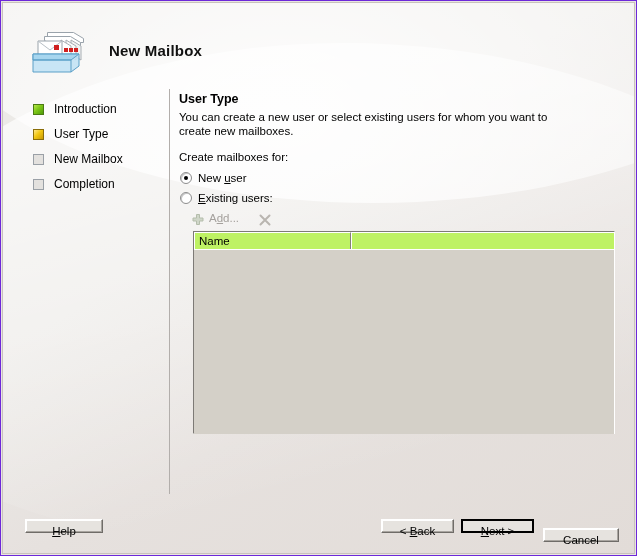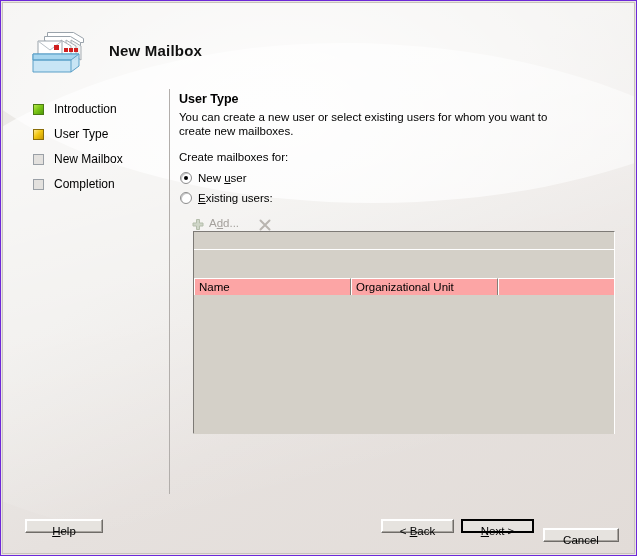--- a/index.html
+++ b/index.html
@@ -186,21 +186,20 @@
     height: 4px;
     border-radius: 50%;
     background: #000;
   }
   .acc { text-decoration: underline; }
 
   
   .toolbar {
     position: relative;
     height: 22px;
-    margin-top: 5px;
     margin-left: 13px;
   }
   .tb-btn {
     position: absolute;
     height: 20px;
     line-height: 20px;
     font-size: 11.5px;
     color: #a5a19d;
     white-space: nowrap;
   }
@@ -240,27 +239,26 @@
     background: #d4d0c8;
     border-bottom: 1px solid #ffffff;
   }
   .lv-col {
     box-sizing: border-box;
     height: 17px;
     line-height: 16px;
     padding-left: 4px;
     font-size: 11.5px;
     color: #000;
-    background: #fca5a5;
+    background: #bef264;
     border-right: 1px solid #848078;
     border-top: 1px solid #ffffff;
     border-left: 1px solid #ffffff;
     white-space: nowrap;
     overflow: hidden;
-    margin-top: 46px;
   }
   .lv-col.c0 { width: 157px; }
   .lv-col.c1 { width: 147px; }
   .lv-col.c2 { flex: 1 1 auto; border-right: none; }
   .lv-body {
     height: 184px;
     background: #d4d0c8;
   }
 
   
@@ -389,21 +387,20 @@
               <path d="M1.5 1.5 L10.5 10.5 M10.5 1.5 L1.5 10.5" stroke="#b9b5b0" stroke-width="2" stroke-linecap="round"></path>
             </svg>
           </span>
         </div>
       </div>
     </div>
 
     <div class="listview">
       <div class="lv-header">
         <div class="lv-col c0">Name</div>
-        <div class="lv-col c1">Organizational Unit</div>
         <div class="lv-col c2"></div>
       </div>
       <div class="lv-body"></div>
     </div>
 
     <div class="footer">
       <button class="btn btn-help"><span><span class="acc">H</span>elp</span></button>
       <button class="btn btn-back"><span>&lt; <span class="acc">B</span>ack</span></button>
       <button class="btn default btn-next"><span><span class="acc">N</span>ext &gt;</span></button>
       <button class="btn btn-cancel">Cancel</button>

